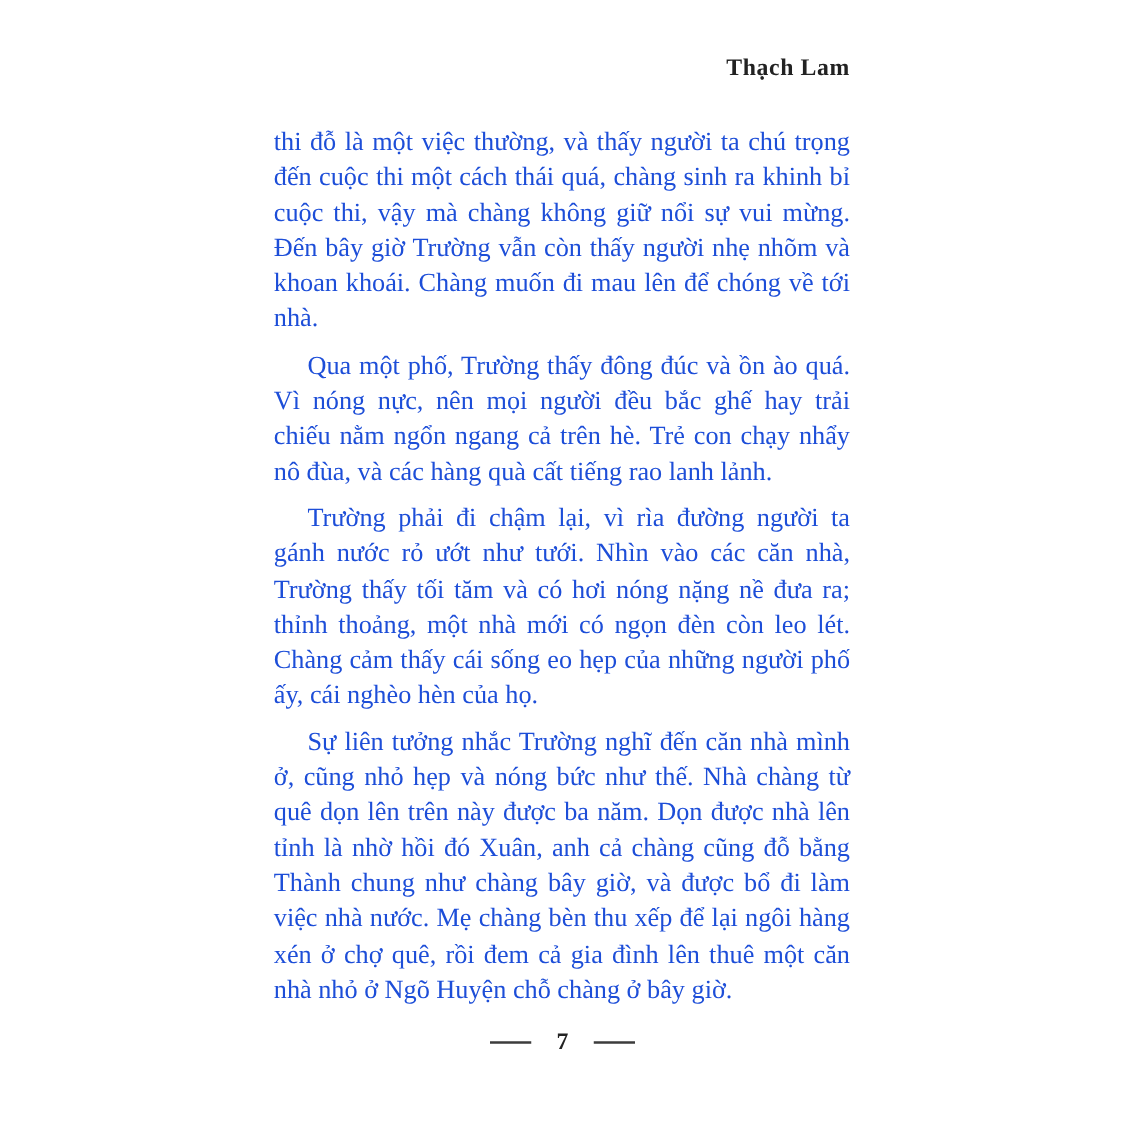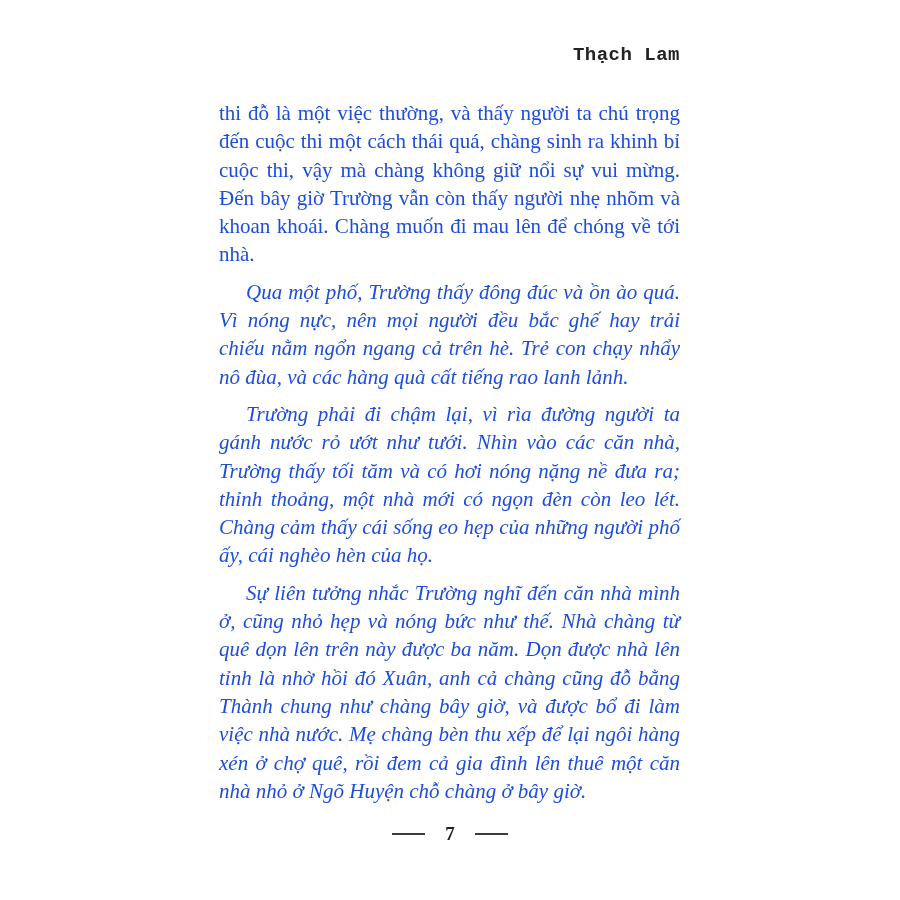--- a/index.html
+++ b/index.html
@@ -19,38 +19,36 @@
   .running-header {
     position: absolute;
     top: 44px;
     left: 220px;
     width: 460px;
     text-align: right;
     font-size: 19px;
     font-weight: 700;
     letter-spacing: 0.5px;
     color: #222222;
-    font-family: Liberation Mono, monospace;
   }
   .body-column {
     position: absolute;
     top: 99px;
     left: 219px;
     width: 461px;
     font-size: 21px;
     line-height: 28.3px;
     text-align: justify;
     color: #1d4ed8;
   }
   .body-column p {
     margin: 0 0 9px 0;
   }
   .body-column p.indent {
     text-indent: 27px;
-    font-style: italic;
   }
   .footer {
     position: absolute;
     top: 820px;
     left: 0;
     width: 900px;
     height: 28px;
     display: flex;
     align-items: center;
     justify-content: center;

